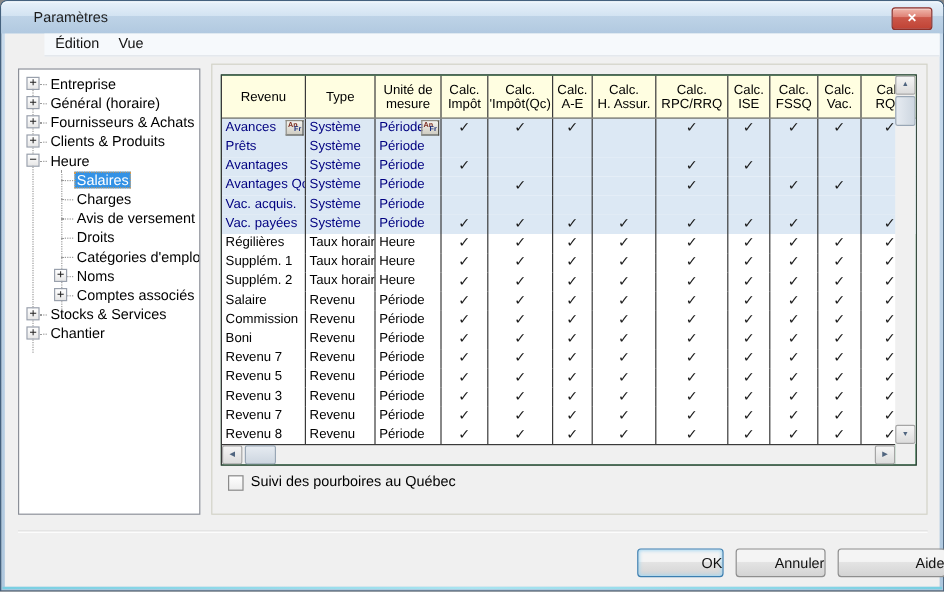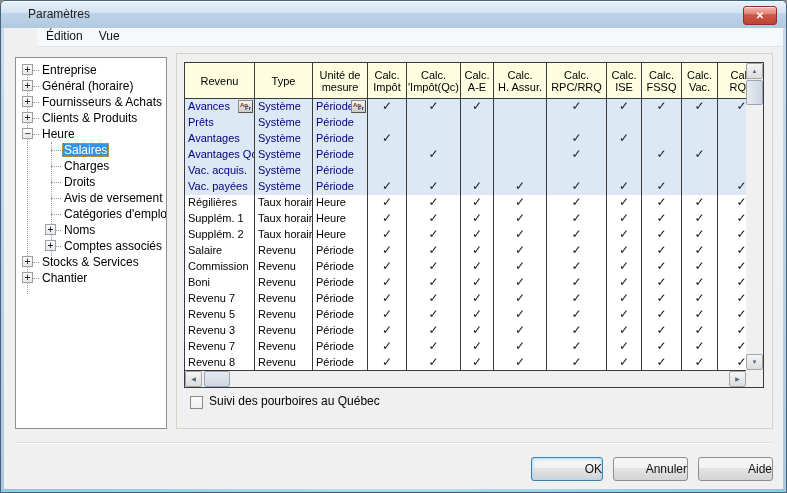--- a/index.html
+++ b/index.html
@@ -104,21 +104,21 @@
 
   .divider { position:absolute; left:11px; top:414px; width:758px; height:2px;
              border-top:1px solid #dcdcdc; border-bottom:1px solid #ffffff; }
 
   .btn { position:absolute; top:429px; height:24px; border:1px solid #8e8e8e; border-radius:3px;
          background:linear-gradient(#f4f4f4 45%,#e4e4e4 46%,#d4d4d4); font-size:12px; color:#111;
          text-align:right; line-height:22px; cursor:default; }
   .btn-ok { left:527px; width:72px; border-color:#3c7fb1;
             box-shadow:inset 0 0 3px 1px #a9d9f2; }
   .btn-cancel { left:609px; width:75px; }
-  .btn-help { left:694px; width:75px;padding-left:39px; }
+  .btn-help { left:694px; width:90px;padding-left:39px; }
 </style>
 </head>
 <body>
 
 <div class="dialog">
   <div class="titlebar">
     <span class="title-text">Paramètres</span>
     <div class="close-btn"><span>✕</span></div>
   </div>
 
@@ -165,26 +165,26 @@
   </div>
 
 
   <div class="tree-item lvl1">
 
     <span class="tree-label">Charges</span>
   </div>
 
   <div class="tree-item lvl1">
 
+    <span class="tree-label">Avis de versement</span>
+  </div>
+
+  <div class="tree-item lvl1">
+
     <span class="tree-label">Droits</span>
-  </div>
-
-  <div class="tree-item lvl1">
-
-    <span class="tree-label">Avis de versement</span>
   </div>
 
   <div class="tree-item lvl1">
 
     <span class="tree-label">Catégories d'emploi</span>
   </div>
 
   <div class="tree-item lvl1">
     <span class="expander">+</span>
     <span class="tree-label">Noms</span>

